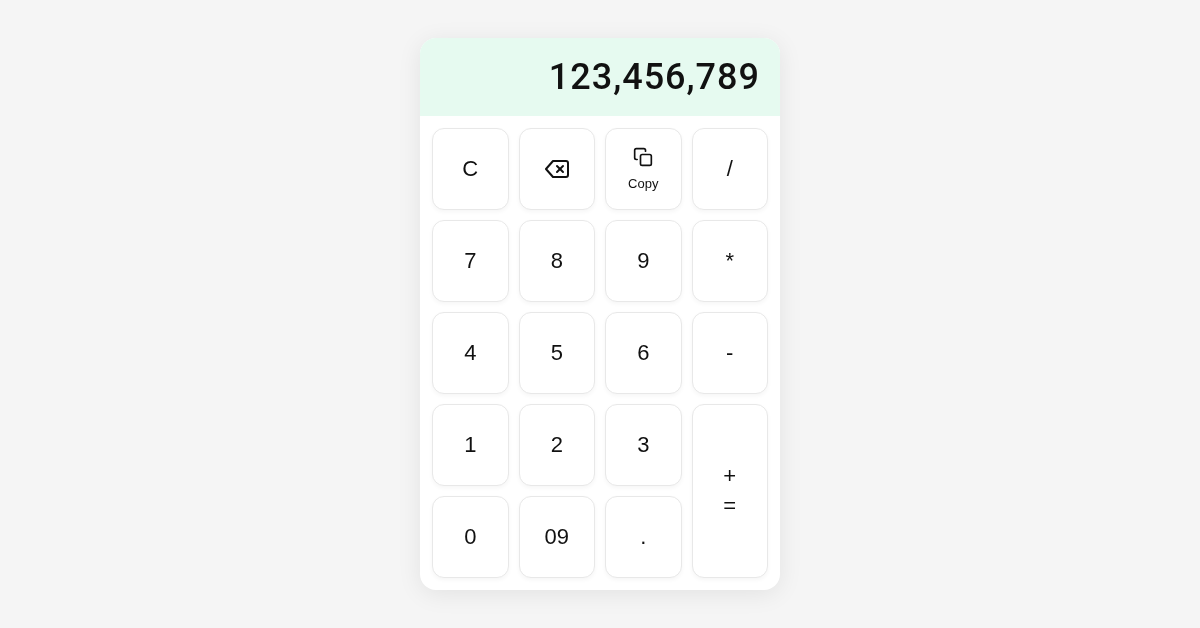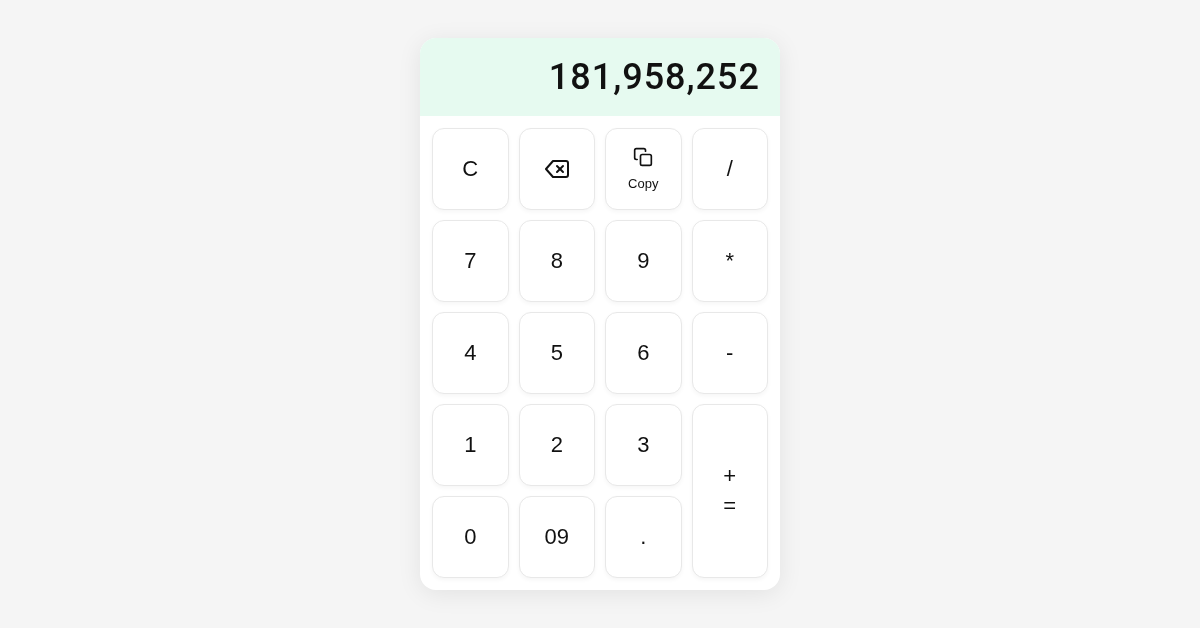--- a/index.html
+++ b/index.html
@@ -90,21 +90,21 @@
       gap: 4px;
       font-size: 22px;
       font-weight: 500;
     }
   </style>
 </head>
 <body>
 
 <div class="calculator">
   <div class="display">
-    <span>181,958,252</span>
+    <span>123,456,789</span>
   </div>
   <div class="buttons">
 
     <button class="btn">C</button>
     <button class="btn">
       <svg width="24" height="24" viewBox="0 0 24 24" fill="none" stroke="#111" stroke-width="2" stroke-linecap="round" stroke-linejoin="round">
         <path d="M21 4H8l-7 8 7 8h13a2 2 0 0 0 2-2V6a2 2 0 0 0-2-2z"></path>
         <line x1="18" y1="9" x2="12" y2="15"></line>
         <line x1="12" y1="9" x2="18" y2="15"></line>
       </svg>

